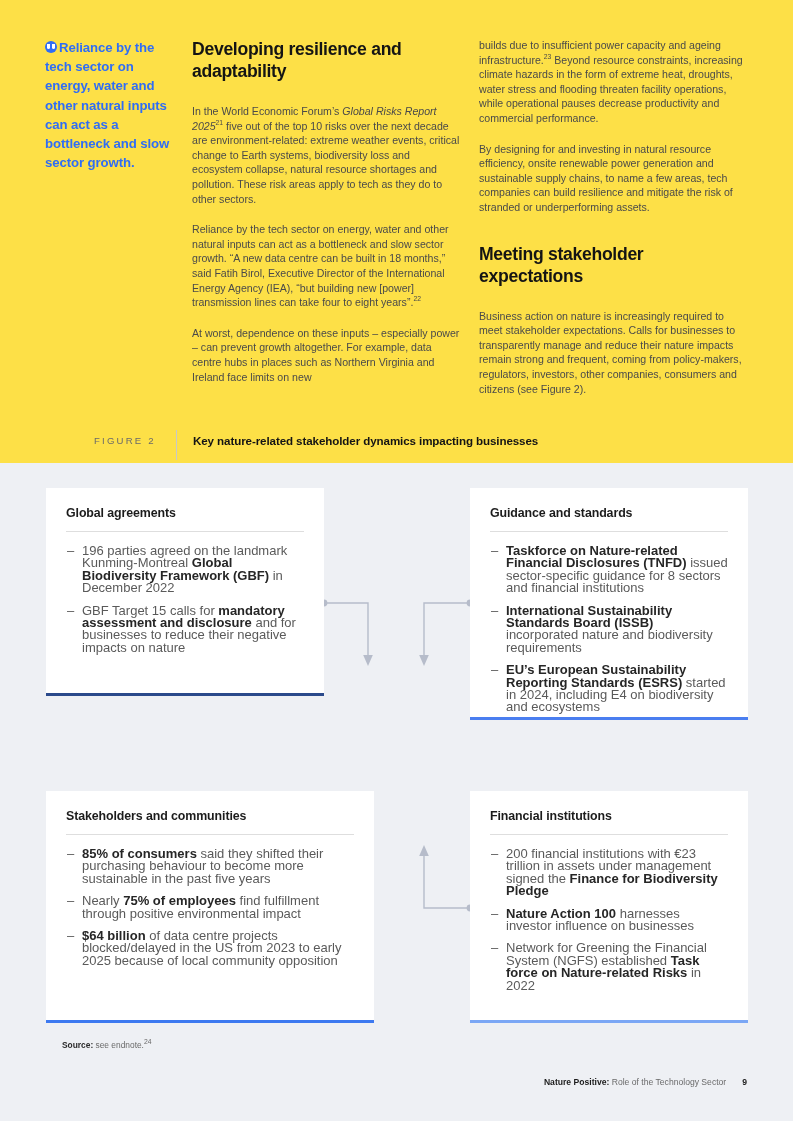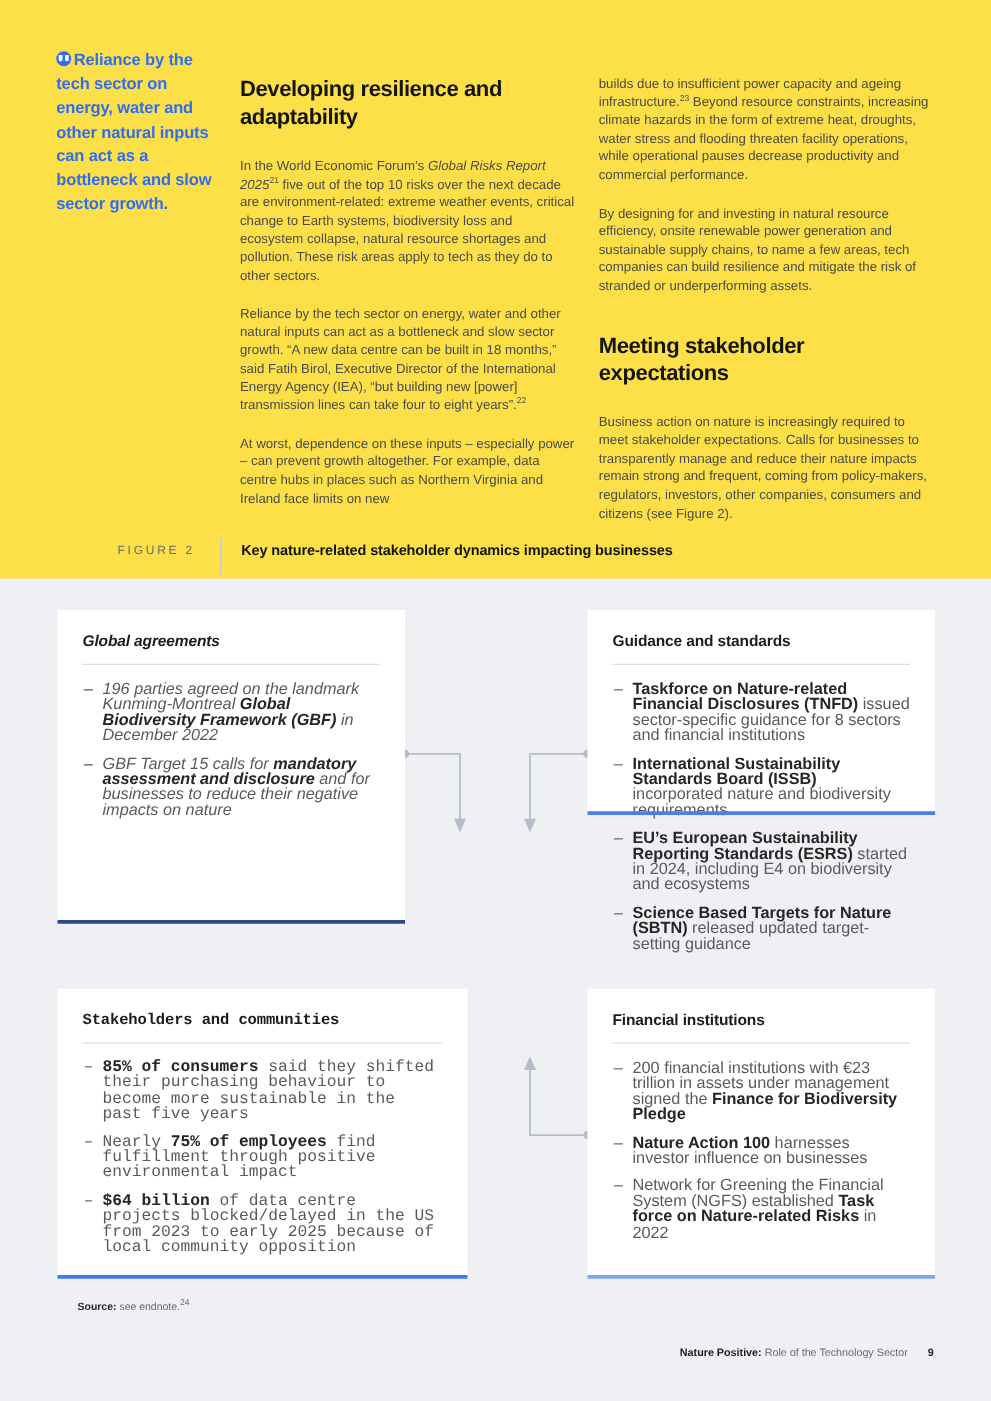--- a/index.html
+++ b/index.html
@@ -29,21 +29,21 @@
     background:#2f6df6; position:relative; top:1px; margin-right:2px;
     vertical-align:baseline;
   }
   .quote-badge::before, .quote-badge::after {
     content:""; position:absolute; top:3.2px; width:3px; height:4.6px;
     background:#ffffff; border-radius:0 0 2px 2px;
   }
   .quote-badge::before { left:2.4px; }
   .quote-badge::after  { left:6.6px; }
 
-  .col { position:absolute; width:268px; font-size:10.6px; line-height:14.6px; color:#4a4a4a;margin-top:22px; }
+  .col { position:absolute; width:268px; font-size:10.6px; line-height:14.6px; color:#4a4a4a; }
   .col-left  { left:192px; top:38px; }
   .col-right { left:479px; top:38px; }
 
   h2.section-head {
     font-size:17.6px; line-height:22px; font-weight:bold; color:#141414;
     letter-spacing:-0.3px; margin:0 0 22px 0;
   }
   h2.section-head.spaced { margin-top:28px; }
   .col p { margin:0 0 16px 0; }
   .col p:last-child { margin-bottom:0; }
@@ -82,23 +82,23 @@
     font-size:13px; line-height:12.4px; color:#5a5a5a;
   }
   .bullets li:last-child { margin-bottom:0; }
   .bullets li::before {
     content:"–"; position:absolute; left:1px; top:0; color:#5a5a5a;
   }
   .bullets b { color:#262626; font-weight:bold; }
 
   .card-accent { position:absolute; left:0; bottom:0; height:3px; width:100%; }
 
-  #card-global      { left:46px;  top:488px; width:278px; height:251px;font-style:italic; }
-  #card-guidance    { left:470px; top:488px; width:278px; height:164px; }
-  #card-stakeholders{ left:46px;  top:791px; width:328px; height:232px;font-family:Liberation Mono, monospace; }
+  #card-global      { left:46px;  top:488px; width:278px; height:208px; }
+  #card-guidance    { left:470px; top:488px; width:278px; height:232px; }
+  #card-stakeholders{ left:46px;  top:791px; width:328px; height:232px; }
   #card-financial   { left:470px; top:791px; width:278px; height:232px; }
   .connectors { position:absolute; left:0; top:0; width:793px; height:658px; pointer-events:none; }
 
   
   .source {
     position:absolute; left:46px; top:1040px;
     font-size:8.4px; color:#6a6a6a;
   }
   .source b { color:#2b2b2b;padding-left:16px; }
   .footer-right {
@@ -179,21 +179,20 @@
   <div class="card-accent" style="background: rgb(43, 74, 139);"></div>
 </div>
 
 <div class="card" id="card-guidance">
   <div class="card-title">Guidance and standards</div>
   <div class="card-divider"></div>
   <ul class="bullets">
       <li><b>Taskforce on Nature-related Financial Disclosures (TNFD)</b><span> issued sector-specific guidance for 8 sectors and financial institutions</span></li>
       <li><b>International Sustainability Standards Board (ISSB)</b><span> incorporated nature and biodiversity requirements</span></li>
       <li><b>EU’s European Sustainability Reporting Standards (ESRS)</b><span> started in 2024, including E4 on biodiversity and ecosystems</span></li>
-      <li><b>Science Based Targets for Nature (SBTN)</b><span> released updated target-setting guidance</span></li>
     </ul>
   <div class="card-accent" style="background: rgb(74, 126, 240);"></div>
 </div>
 
 <div class="card" id="card-stakeholders">
   <div class="card-title">Stakeholders and communities</div>
   <div class="card-divider"></div>
   <ul class="bullets">
       <li><b>85% of consumers</b><span> said they shifted their purchasing behaviour to become more sustainable in the past five years</span></li>
       <li><span>Nearly </span><b>75% of employees</b><span> find fulfillment through positive environmental impact</span></li>

